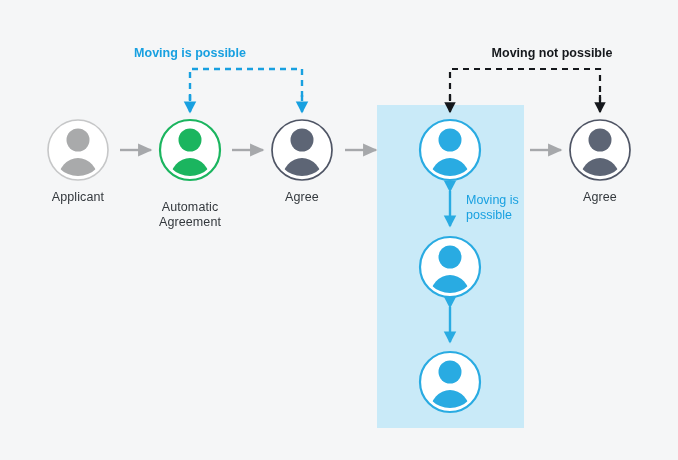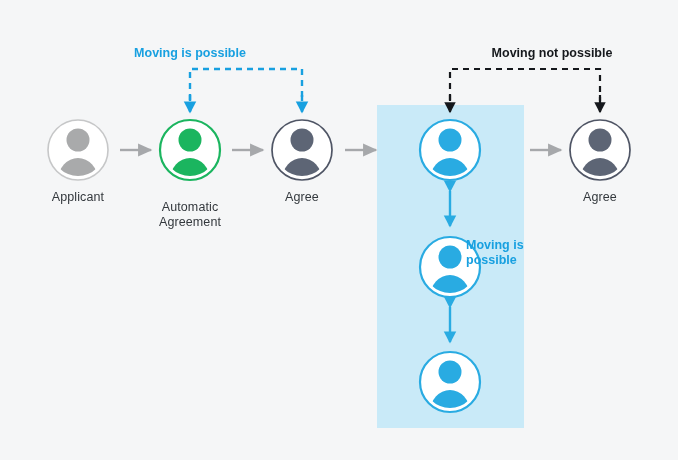--- a/index.html
+++ b/index.html
@@ -35,26 +35,25 @@
     font-size: 12.5px;
     font-weight: bold;
     line-height: 15px;
     white-space: nowrap;
   }
   .bracket-label.blue { color: #18a0e0; }
   .bracket-label.dark { color: #15181c; }
   .inline-label {
     position: absolute;
     font-size: 12.5px;
-    font-weight: bold;
+    font-weight: normal;
     color: #18a0e0;
     line-height: 15px;
     text-align: left;
     white-space: pre-line;
-    margin-top: 45px;
   }
 </style>
 </head>
 <body>
 
 <svg id="diagram" viewBox="0 0 678 460" xmlns="http://www.w3.org/2000/svg">
   <defs>
     <marker id="m-gray" markerWidth="7" markerHeight="7" refX="5.4" refY="3" orient="auto" markerUnits="strokeWidth">
       <path d="M0,0.3 L6,3 L0,5.7 z" fill="#a6a8ab"></path>
     </marker>

